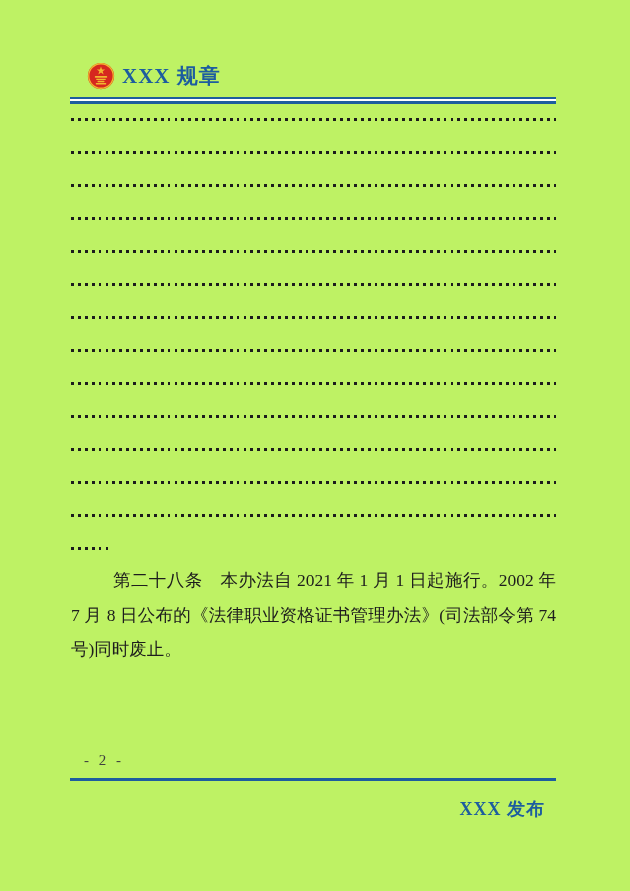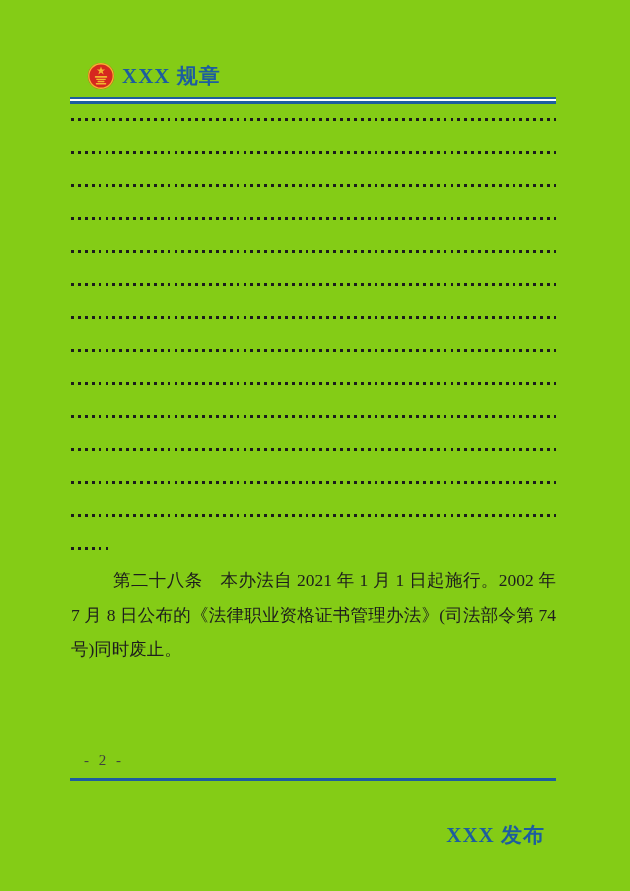--- a/index.html
+++ b/index.html
@@ -4,21 +4,21 @@
 <style>
   html, body {
     margin: 0;
     padding: 0;
     background: #ffffff;
   }
   .page {
     position: relative;
     width: 630px;
     height: 891px;
-    background: #84cc16;
+    background: #bef264;
     font-family: "Liberation Serif", "DejaVu Serif", serif;
     overflow: hidden;
   }
   
   .header {
     position: absolute;
     top: 0;
     left: 70px;
     right: 74px;
   }
@@ -112,23 +112,23 @@
     position: absolute;
     left: 70px;
     right: 74px;
     top: 778px;
     height: 2.5px;
     background: var(--accent, #1d5d9f);
   }
   .publisher {
     position: absolute;
     right: 85px;
-    top: 821px;
+    top: 797px;
     font-weight: bold;
-    font-size: 21px;
+    font-size: 18px;
     color: var(--accent, #1d5d9f);
     letter-spacing: 1px;
     font-family: "Liberation Serif", "DejaVu Serif", serif;
   }
 </style>
 </head>
 <body>
 
 <div class="page">
 

